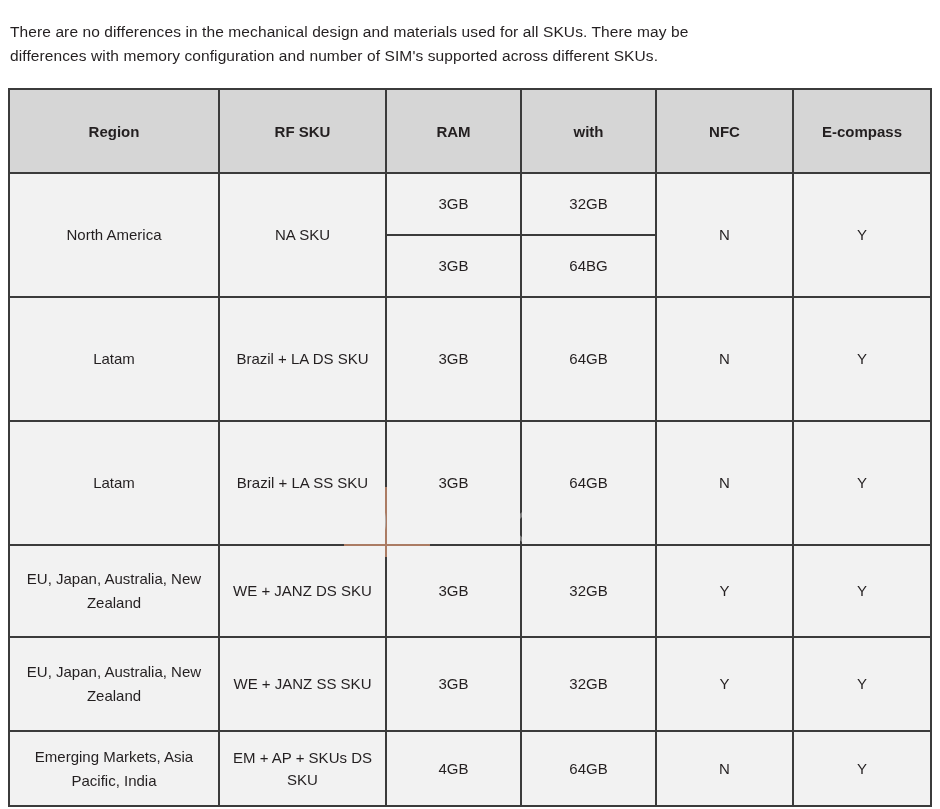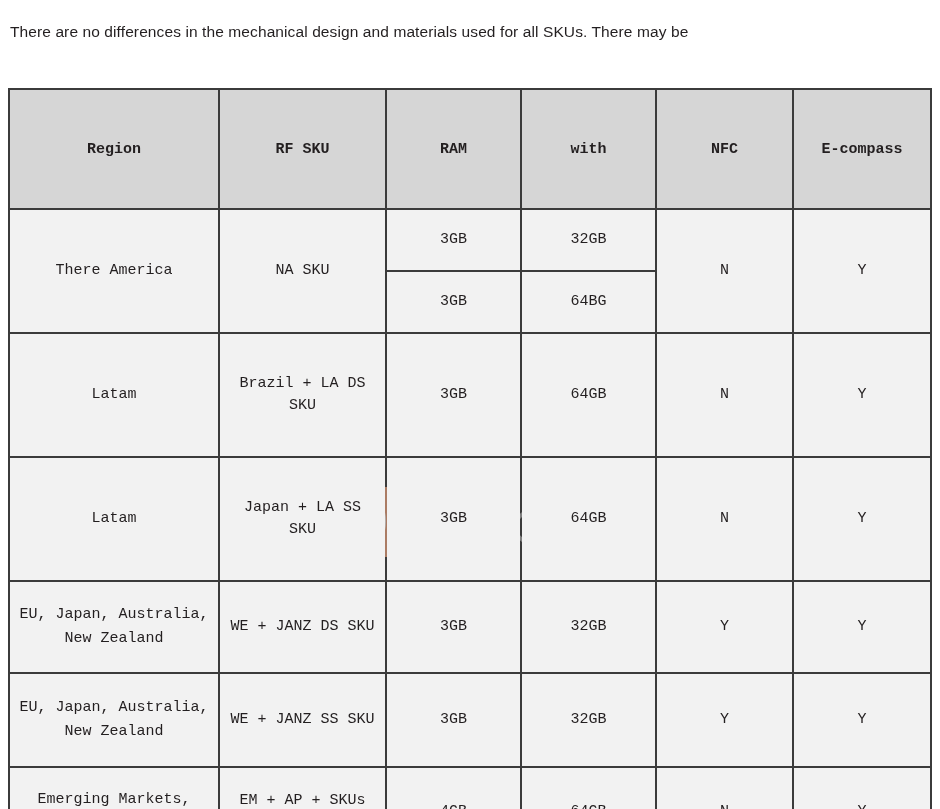--- a/index.html
+++ b/index.html
@@ -50,26 +50,25 @@
     width: 922px;
     height: 712px;
     background: #f2f2f2;
   }
   table#spec-table td, table#spec-table th {
     border: 2px solid #3b3b3b;
     text-align: center;
     vertical-align: middle;
     font-size: 15px;
     color: #231f20;
-    padding: 20px 6px;
+    padding: 2px 6px;
     background: #f2f2f2;
     font-weight: normal;
     position: relative;
     z-index: 2;
-    font-family: Liberation Mono, monospace;
   }
   
   table#spec-table thead th {
     background: #d6d6d6;
     font-weight: bold;
     font-size: 15px;
     height: 78px;
   }
   th.col-region {
     text-align: left;
@@ -163,20 +162,21 @@
     box-sizing: border-box;
   }
 </style>
 </head>
 <body>
 
 <div id="page">
 
   <p id="intro">
     <span class="line">There are no differences in the mechanical design and materials used for all SKUs. There may be</span>
+    <span class="line">differences with memory configuration and number of SIM's supported across different SKUs.</span>
   </p>
 
   <div id="watermark">
     <div class="wm-badge">91</div>
     <div class="wm-word">m biles</div>
     <div class="wm-o"></div>
   </div>
 
   <div id="spec-table-wrap">
     <table id="spec-table">
@@ -193,42 +193,42 @@
           <th class="col-region">Region</th>
           <th>RF SKU</th>
           <th>RAM</th>
           <th>with</th>
           <th>NFC</th>
           <th>E-compass</th>
         </tr>
       </thead>
       <tbody id="table-body">
           <tr style="height: 62px;">
-            <td class="region-cell" rowspan="2">There America</td>
+            <td class="region-cell" rowspan="2">North America</td>
             <td class="sku-cell" rowspan="2">NA SKU</td>
             <td class="val-cell">3GB</td>
             <td class="val-cell">32GB</td>
             <td class="val-cell" rowspan="2">N</td>
             <td class="val-cell" rowspan="2">Y</td>
           </tr>
           <tr style="height: 62px;">
             <td class="val-cell">3GB</td>
             <td class="val-cell">64BG</td>
           </tr>
           <tr style="height: 124px;">
             <td class="region-cell" rowspan="1">Latam</td>
             <td class="sku-cell" rowspan="1">Brazil + LA DS SKU</td>
             <td class="val-cell">3GB</td>
             <td class="val-cell">64GB</td>
             <td class="val-cell" rowspan="1">N</td>
             <td class="val-cell" rowspan="1">Y</td>
           </tr>
           <tr style="height: 124px;">
             <td class="region-cell" rowspan="1">Latam</td>
-            <td class="sku-cell" rowspan="1">Japan + LA SS SKU</td>
+            <td class="sku-cell" rowspan="1">Brazil + LA SS SKU</td>
             <td class="val-cell">3GB</td>
             <td class="val-cell">64GB</td>
             <td class="val-cell" rowspan="1">N</td>
             <td class="val-cell" rowspan="1">Y</td>
           </tr>
           <tr style="height: 92px;">
             <td class="region-cell" rowspan="1">EU, Japan, Australia, New Zealand</td>
             <td class="sku-cell" rowspan="1">WE + JANZ DS SKU</td>
             <td class="val-cell">3GB</td>
             <td class="val-cell">32GB</td>

